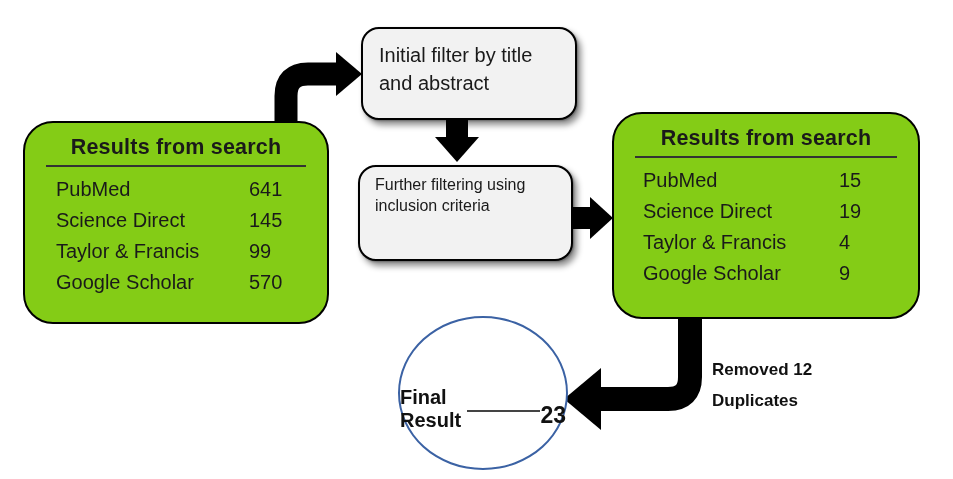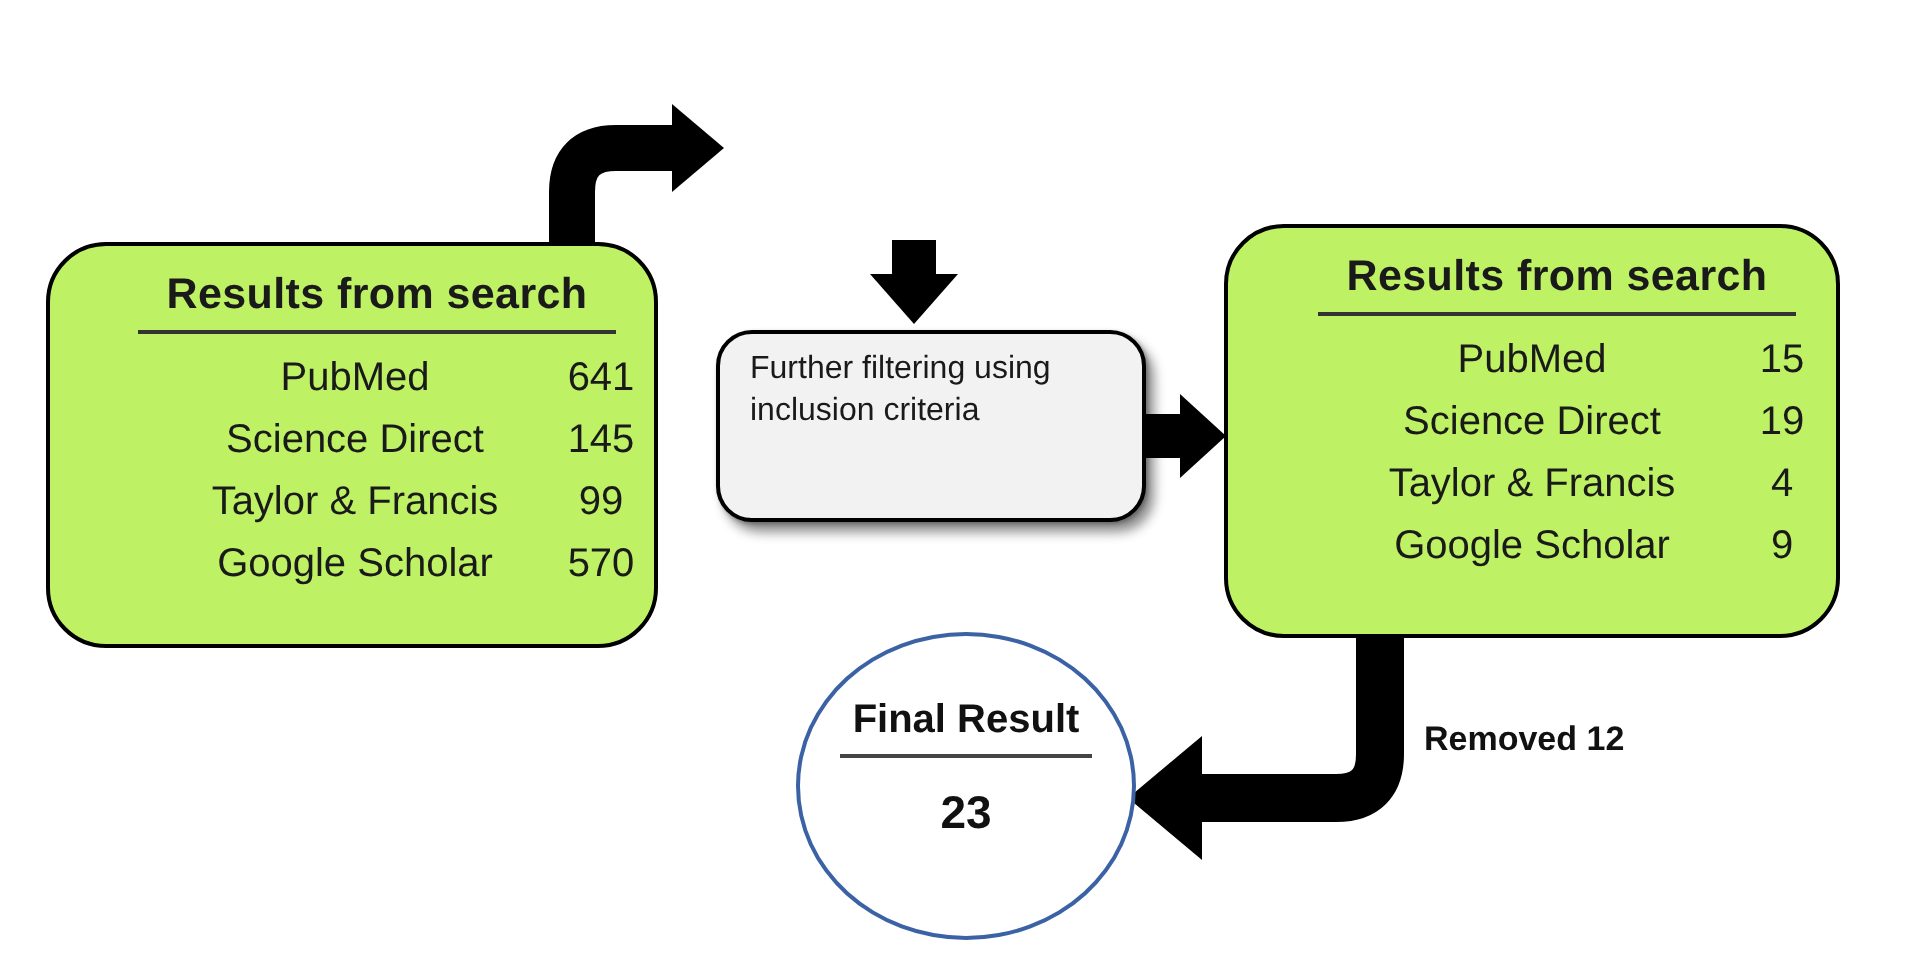--- a/index.html
+++ b/index.html
@@ -20,43 +20,42 @@
     left: 0; top: 0;
     width: 953px; height: 479px;
     pointer-events: none;
   }
   .arrow-stroke { stroke: var(--arrow, #000); fill: none; }
   .arrow-fill   { fill: var(--arrow, #000); stroke: none; }
 
   
   .results-box {
     position: absolute;
-    background: #bef264;
+    background: #84cc16;
     border: 2.5px solid var(--border, #000);
     border-radius: 30px;
     box-sizing: border-box;
-    padding-left: 25px;
   }
   .results-box.left  { left: 23px;  top: 121px; width: 306px; height: 203px; }
   .results-box.right { left: 612px; top: 112px; width: 308px; height: 207px; }
   .box-title {
     font-weight: bold;
     font-size: 21.5px;
     color: #1a1a1a;
     text-align: center;
     margin-top: 12px;
     letter-spacing: 0.2px;
   }
   .title-rule {
     height: 0;
     border-bottom: 2px solid #333;
     margin: 5px auto 7px auto;
     width: 86%;
   }
-  .rows { padding: 0 0 0 31px; text-align: center; }
+  .rows { padding: 0 0 0 31px; }
   .results-box.right .rows { padding-left: 29px; }
   .row {
     display: grid;
     grid-template-columns: 193px 1fr;
     font-size: 20px;
     color: #1a1a1a;
     line-height: 31px;
   }
   .results-box.right .row { grid-template-columns: 196px 1fr; line-height: 31px; }
 
@@ -85,21 +84,21 @@
   
   .final-circle {
     position: absolute;
     left: 398px; top: 316px;
     width: 170px; height: 154px;
     border: 2px solid var(--circle-border, #3b62a4);
     border-radius: 50%;
     background: #ffffff;
     box-sizing: border-box;
     display: flex;
-    flex-direction: column;
+    flex-direction: row;
     align-items: center;
     padding-top: 31px;
   }
   .final-title {
     font-weight: bold;
     font-size: 20px;
     color: #111;
   }
   .final-rule {
     width: 126px;
@@ -163,20 +162,23 @@
         <span>Taylor &amp; Francis</span>
         <span>99</span>
       </div>
       <div class="row">
         <span>Google Scholar</span>
         <span>570</span>
       </div>
     </div>
   </div>
 
+  <div class="step-box step1">
+    <div>Initial filter by title and abstract</div>
+  </div>
 
   <div class="step-box step2">
     <div class="step2-inner">Further filtering using inclusion criteria</div>
   </div>
 
   <div class="results-box right">
     <div class="box-title">Results from search</div>
     <div class="title-rule"></div>
     <div class="rows">
       <div class="row">
@@ -199,15 +201,16 @@
   </div>
 
   <div class="final-circle">
     <div class="final-title">Final Result</div>
     <div class="final-rule"></div>
     <div class="final-value">23</div>
   </div>
 
   <div class="annotation">
     <div>Removed 12</div>
+    <div>Duplicates</div>
   </div>
 
 </div>
 
 </body></html>

